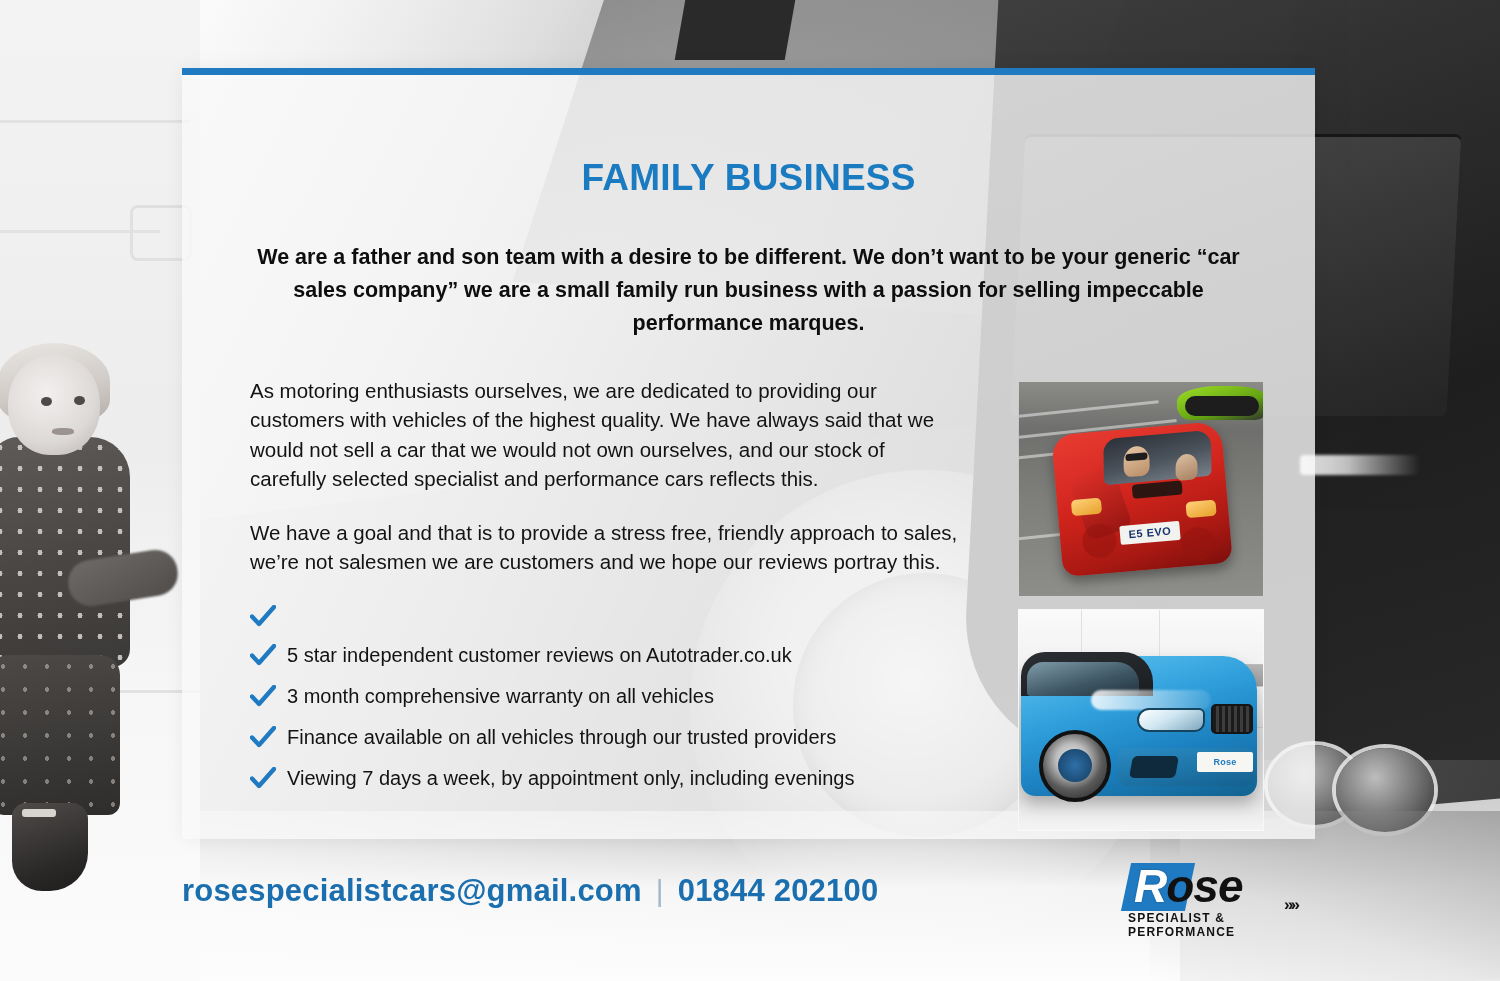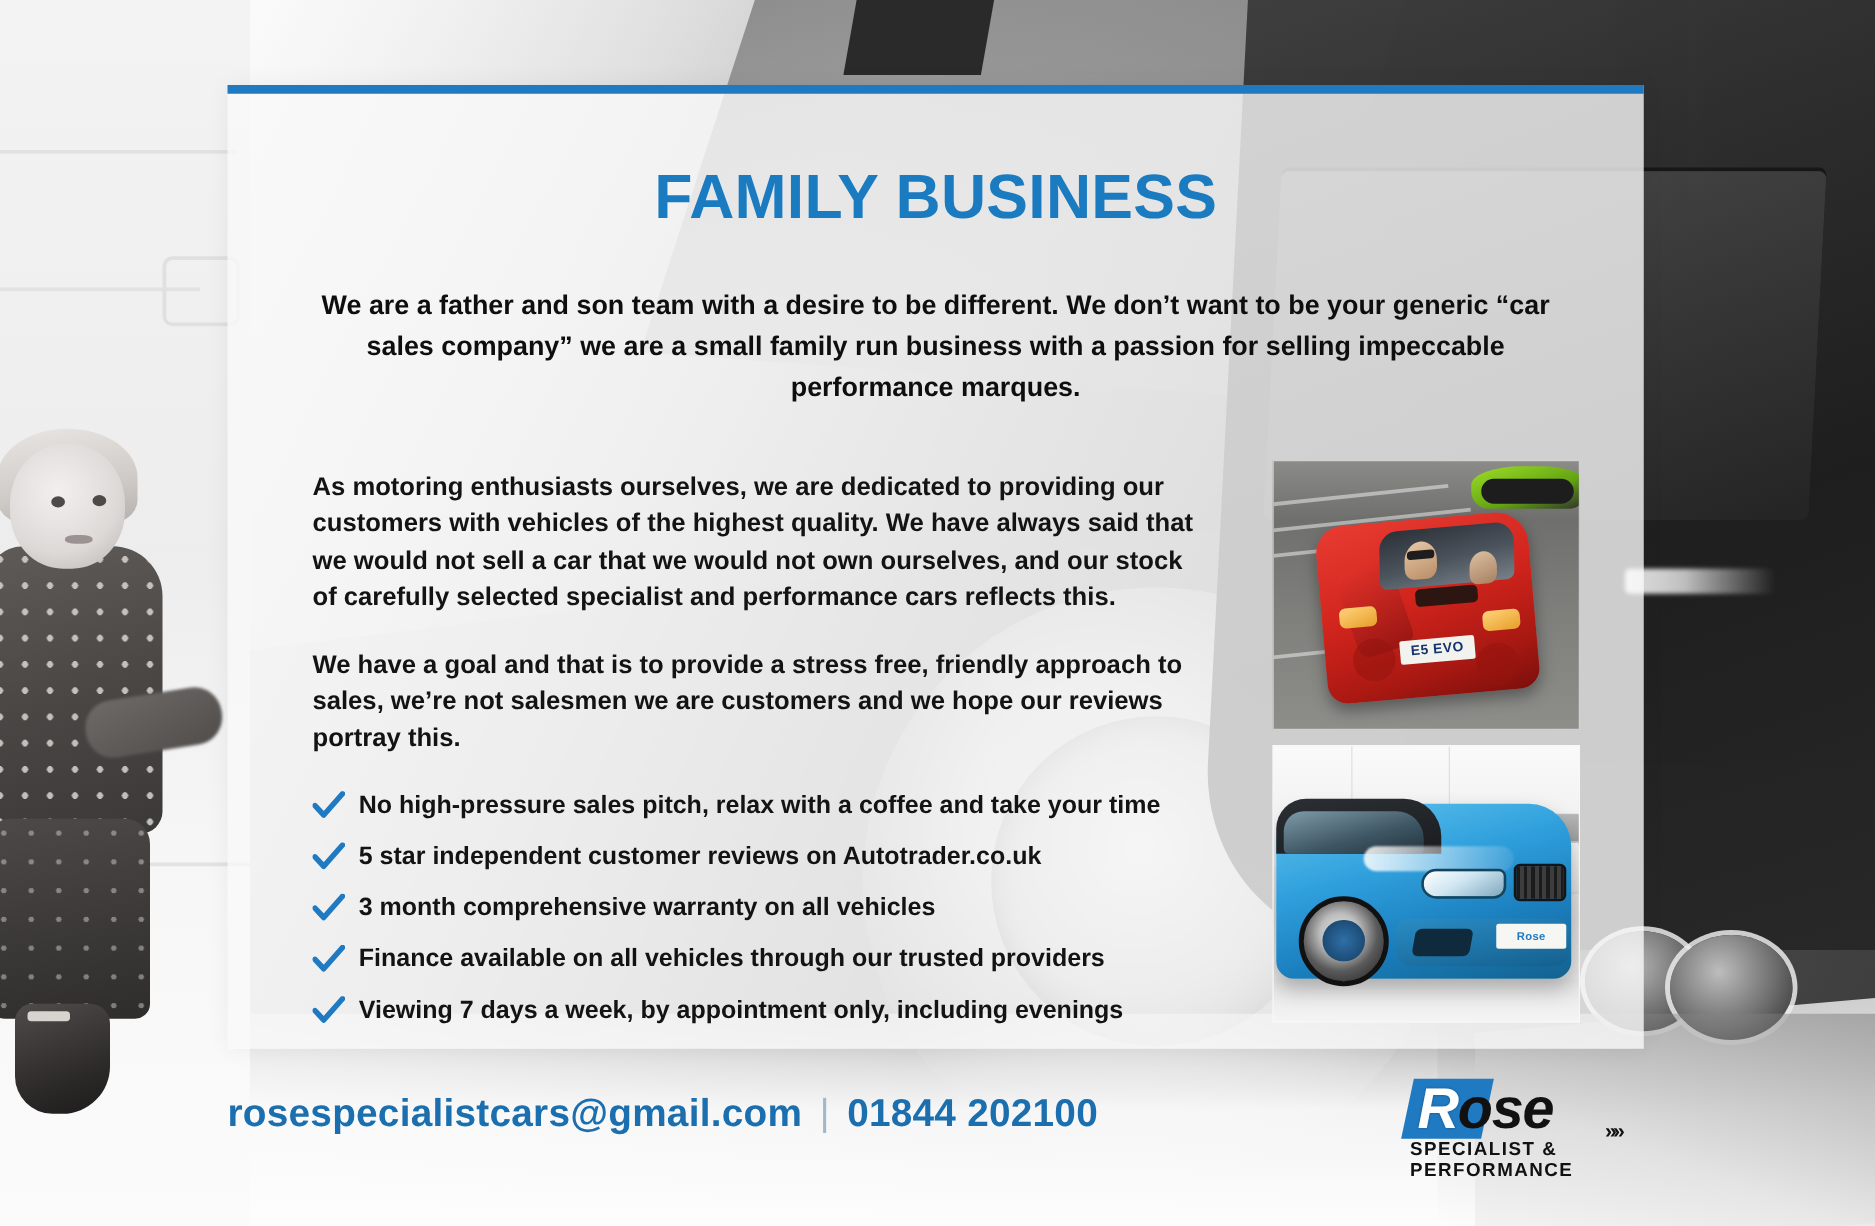--- a/index.html
+++ b/index.html
@@ -154,32 +154,32 @@
   }
 
   
   .panel {
     position:absolute; left:182px; top:68px; width:1133px; height:771px;
     background:rgba(249,249,249,.80);
     border-top:7px solid #1f7ac2;
     box-shadow:0 0 18px rgba(0,0,0,.06);
   }
   .panel-title {
-    margin-top:53px; text-align:center;
-    color:#1b7bc0; font-size:50px; font-weight:bold;
+    margin-top:82px; text-align:center;
+    color:#1b7bc0; font-size:37px; font-weight:bold;
     letter-spacing:.2px;
   }
 
   .lead {
     margin:42px auto 0; width:1000px; text-align:center;
     font-size:21.5px; font-weight:bold; color:#0e0e0e; line-height:1.53;
   }
 
   .cols { position:relative; margin-top:36px; }
-  .textcol { position:absolute; left:68px; top:12px; width:712px;font-weight:bold; }
+  .textcol { position:absolute; left:68px; top:0; width:712px; }
 
   .para {
     font-size:20.5px; color:#131313; line-height:1.44; margin-bottom:24px;
   }
 
   .bullets { margin-top:26px; list-style:none; }
   .bullet { display:flex; align-items:flex-start; margin-bottom:15px; }
   .check {
     flex:0 0 auto; width:28px; margin-right:9px; margin-top:2px;
     color:#1f7ac2; line-height:1;
@@ -341,21 +341,21 @@
   }
   .logo-word {
     position:absolute; left:8px; top:-2px; width:200px;
     font-size:46px; font-weight:bold; font-style:italic; color:#111;
     letter-spacing:-1px; line-height:58px;
   }
   .logo-word .r { color:#fff; text-shadow:0 0 2px rgba(0,0,0,.35); }
   .logo-chev { position:absolute; left:158px; top:36px; color:#111; font-size:17px; letter-spacing:-3px; font-weight:bold; }
   .logo-tag {
     position:absolute; left:2px; top:52px; width:198px;
-    font-size:15px; font-weight:bold; color:#111; letter-spacing:1.2px;
+    font-size:12px; font-weight:bold; color:#111; letter-spacing:1.2px;
   }
 </style>
 </head>
 <body>
 
 <div class="bg">
   <div class="bg-sky"></div>
   <div class="bg-bonnet"></div>
   <div class="bg-windshield"></div>
   <div class="bg-dark-strip"></div>
@@ -401,21 +401,20 @@
       <p class="para">As motoring enthusiasts ourselves, we are dedicated to providing our customers with vehicles of the highest quality. We have always said that we would not sell a car that we would not own ourselves, and our stock of carefully selected specialist and performance cars reflects this.</p>
       <p class="para">We have a goal and that is to provide a stress free, friendly approach to sales, we’re not salesmen we are customers and we hope our reviews portray this.</p>
 
       <ul class="bullets">
         <li class="bullet">
           <span class="check">
             <svg width="26" height="22" viewBox="0 0 26 22">
                 <path d="M2 11.5 L9 19 L24 2" stroke="#1f7ac2" stroke-width="4.4" fill="none" stroke-linecap="round" stroke-linejoin="round"></path>
               </svg>
           </span>
-          <span class="bullet-text">No high-pressure sales pitch, relax with a coffee and take your time</span>
         </li>
         <li class="bullet">
           <span class="check">
             <svg width="26" height="22" viewBox="0 0 26 22">
                 <path d="M2 11.5 L9 19 L24 2" stroke="#1f7ac2" stroke-width="4.4" fill="none" stroke-linecap="round" stroke-linejoin="round"></path>
               </svg>
           </span>
           <span class="bullet-text">5 star independent customer reviews on Autotrader.co.uk</span>
         </li>
         <li class="bullet">

